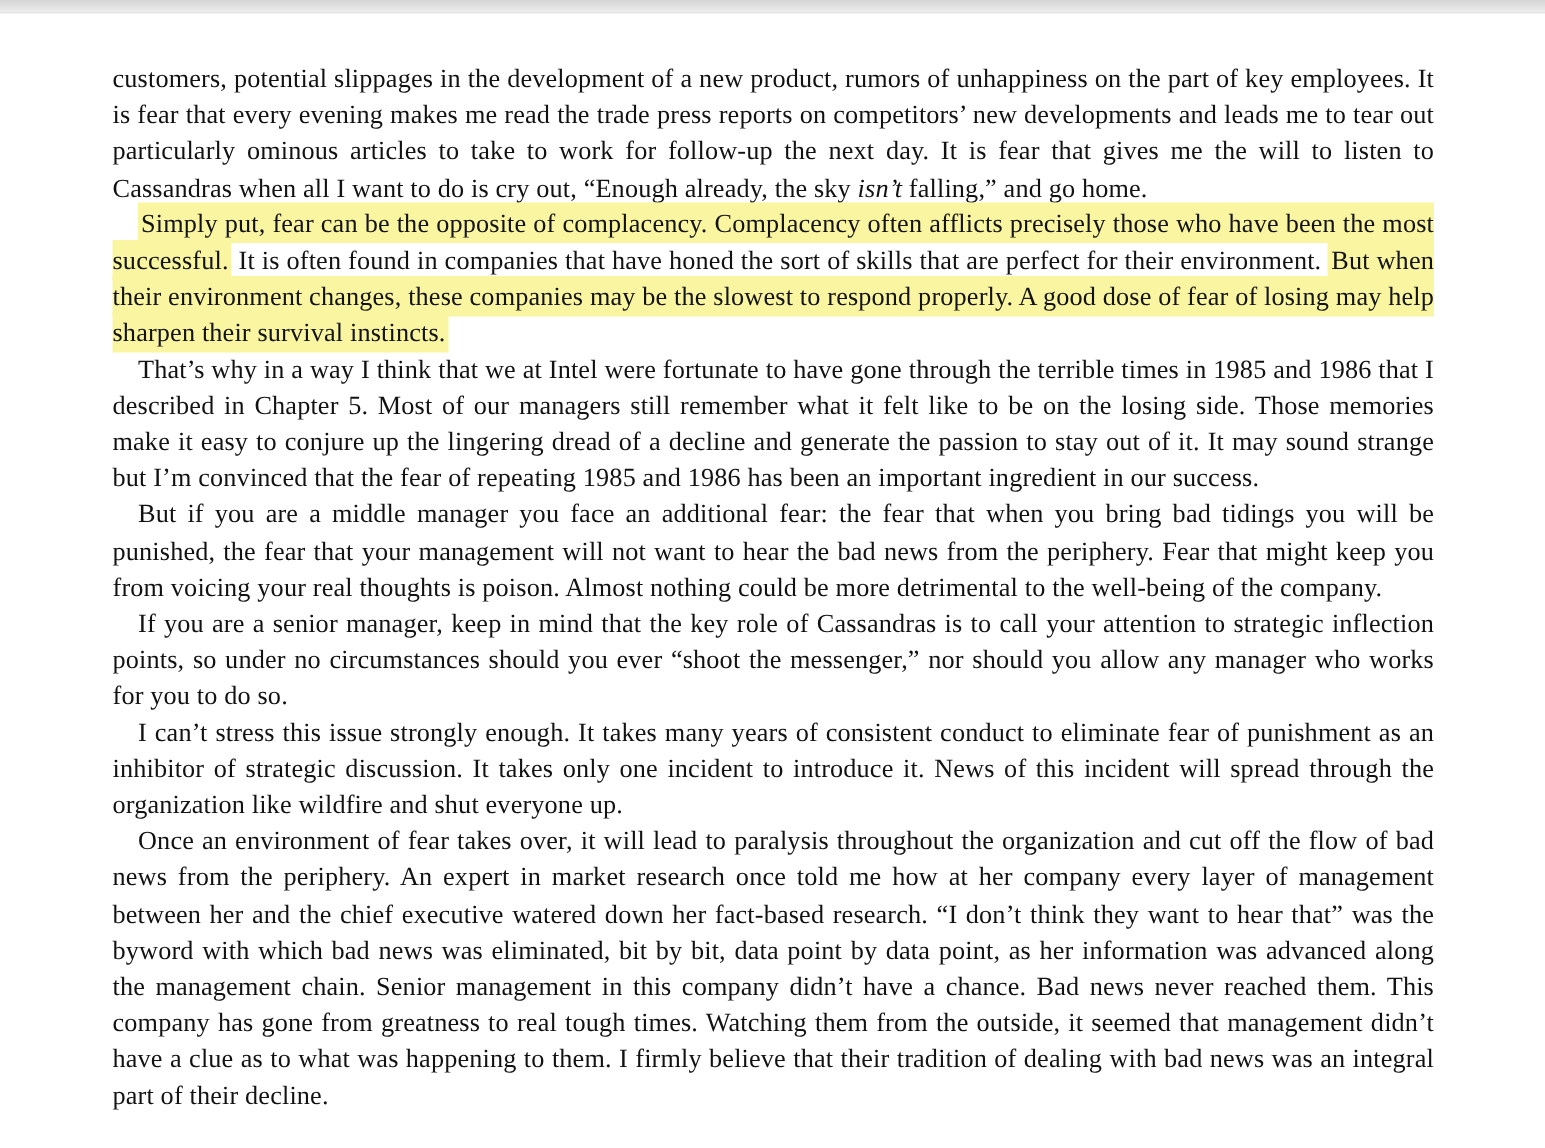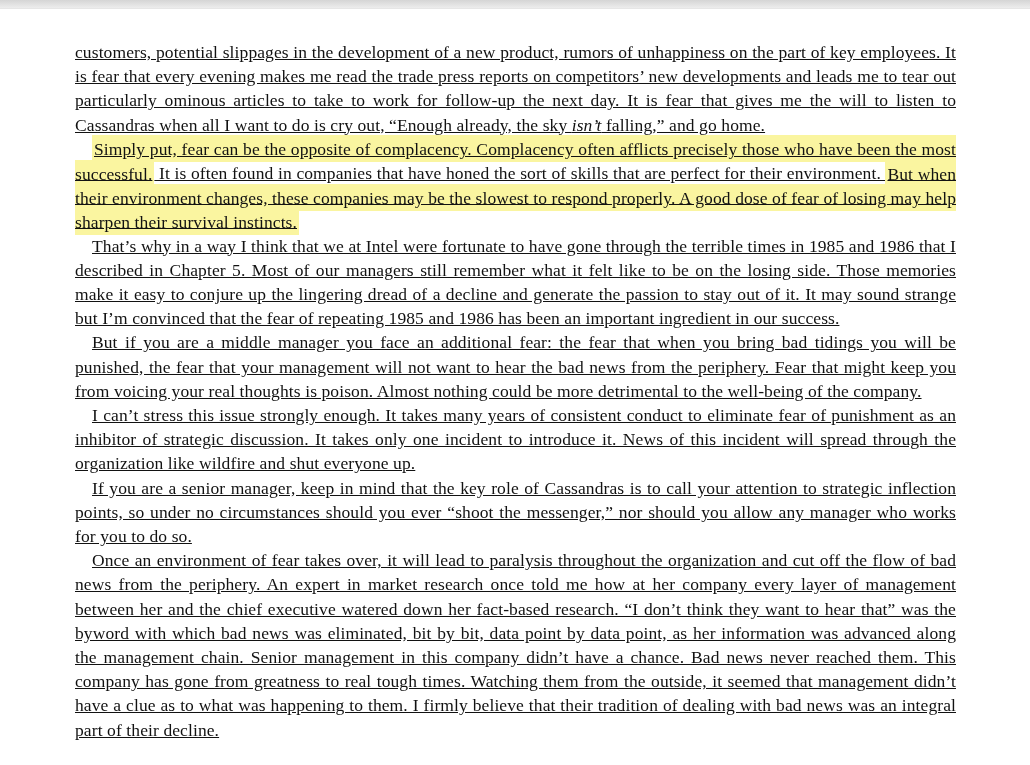--- a/index.html
+++ b/index.html
@@ -26,21 +26,20 @@
   .text-block {
     position: absolute;
     left: 75px;
     top: 40px;
     width: 881px;
     font-size: 17.5px;
     line-height: 24.2px;
     color: #121212;
     text-align: justify;
     letter-spacing: 0.1px;
-    text-decoration: underline;
   }
   .para {
     margin: 0;
     padding: 0;
   }
   .para.indent {
     text-indent: 17px;
   }
   .hl {
     padding: 3.5px 2px;
@@ -52,16 +51,16 @@
 </head>
 <body>
 
 <div class="chrome-edge"></div>
 
 <div class="text-block" style="color: rgb(18, 18, 18);">
     <p class="para"><span>customers, potential slippages in the development of a new product, rumors of unhappiness on the part of key employees. It is fear that every evening makes me read the trade press reports on competitors’ new developments and leads me to tear out particularly ominous articles to take to work for follow-up the next day. It is fear that gives me the will to listen to Cassandras when all I want to do is cry out, “Enough already, the sky </span><span class="it">isn’t</span><span> falling,” and go home.</span></p>
     <p class="para indent"><span class="hl" style="background: rgb(250, 245, 160);">Simply put, fear can be the opposite of complacency. Complacency often afflicts precisely those who have been the most successful.</span><span> It is often found in companies that have honed the sort of skills that are perfect for their environment. </span><span class="hl" style="background: rgb(250, 245, 160);">But when their environment changes, these companies may be the slowest to respond properly. A good dose of fear of losing may help sharpen their survival instincts.</span></p>
     <p class="para indent"><span>That’s why in a way I think that we at Intel were fortunate to have gone through the terrible times in 1985 and 1986 that I described in Chapter 5. Most of our managers still remember what it felt like to be on the losing side. Those memories make it easy to conjure up the lingering dread of a decline and generate the passion to stay out of it. It may sound strange but I’m convinced that the fear of repeating 1985 and 1986 has been an important ingredient in our success.</span></p>
     <p class="para indent"><span>But if you are a middle manager you face an additional fear: the fear that when you bring bad tidings you will be punished, the fear that your management will not want to hear the bad news from the periphery. Fear that might keep you from voicing your real thoughts is poison. Almost nothing could be more detrimental to the well-being of the company.</span></p>
+    <p class="para indent"><span>If you are a senior manager, keep in mind that the key role of Cassandras is to call your attention to strategic inflection points, so under no circumstances should you ever “shoot the messenger,” nor should you allow any manager who works for you to do so.</span></p>
     <p class="para indent"><span>I can’t stress this issue strongly enough. It takes many years of consistent conduct to eliminate fear of punishment as an inhibitor of strategic discussion. It takes only one incident to introduce it. News of this incident will spread through the organization like wildfire and shut everyone up.</span></p>
-    <p class="para indent"><span>If you are a senior manager, keep in mind that the key role of Cassandras is to call your attention to strategic inflection points, so under no circumstances should you ever “shoot the messenger,” nor should you allow any manager who works for you to do so.</span></p>
     <p class="para indent"><span>Once an environment of fear takes over, it will lead to paralysis throughout the organization and cut off the flow of bad news from the periphery. An expert in market research once told me how at her company every layer of management between her and the chief executive watered down her fact-based research. “I don’t think they want to hear that” was the byword with which bad news was eliminated, bit by bit, data point by data point, as her information was advanced along the management chain. Senior management in this company didn’t have a chance. Bad news never reached them. This company has gone from greatness to real tough times. Watching them from the outside, it seemed that management didn’t have a clue as to what was happening to them. I firmly believe that their tradition of dealing with bad news was an integral part of their decline.</span></p>
   </div>
 
 </body></html>

